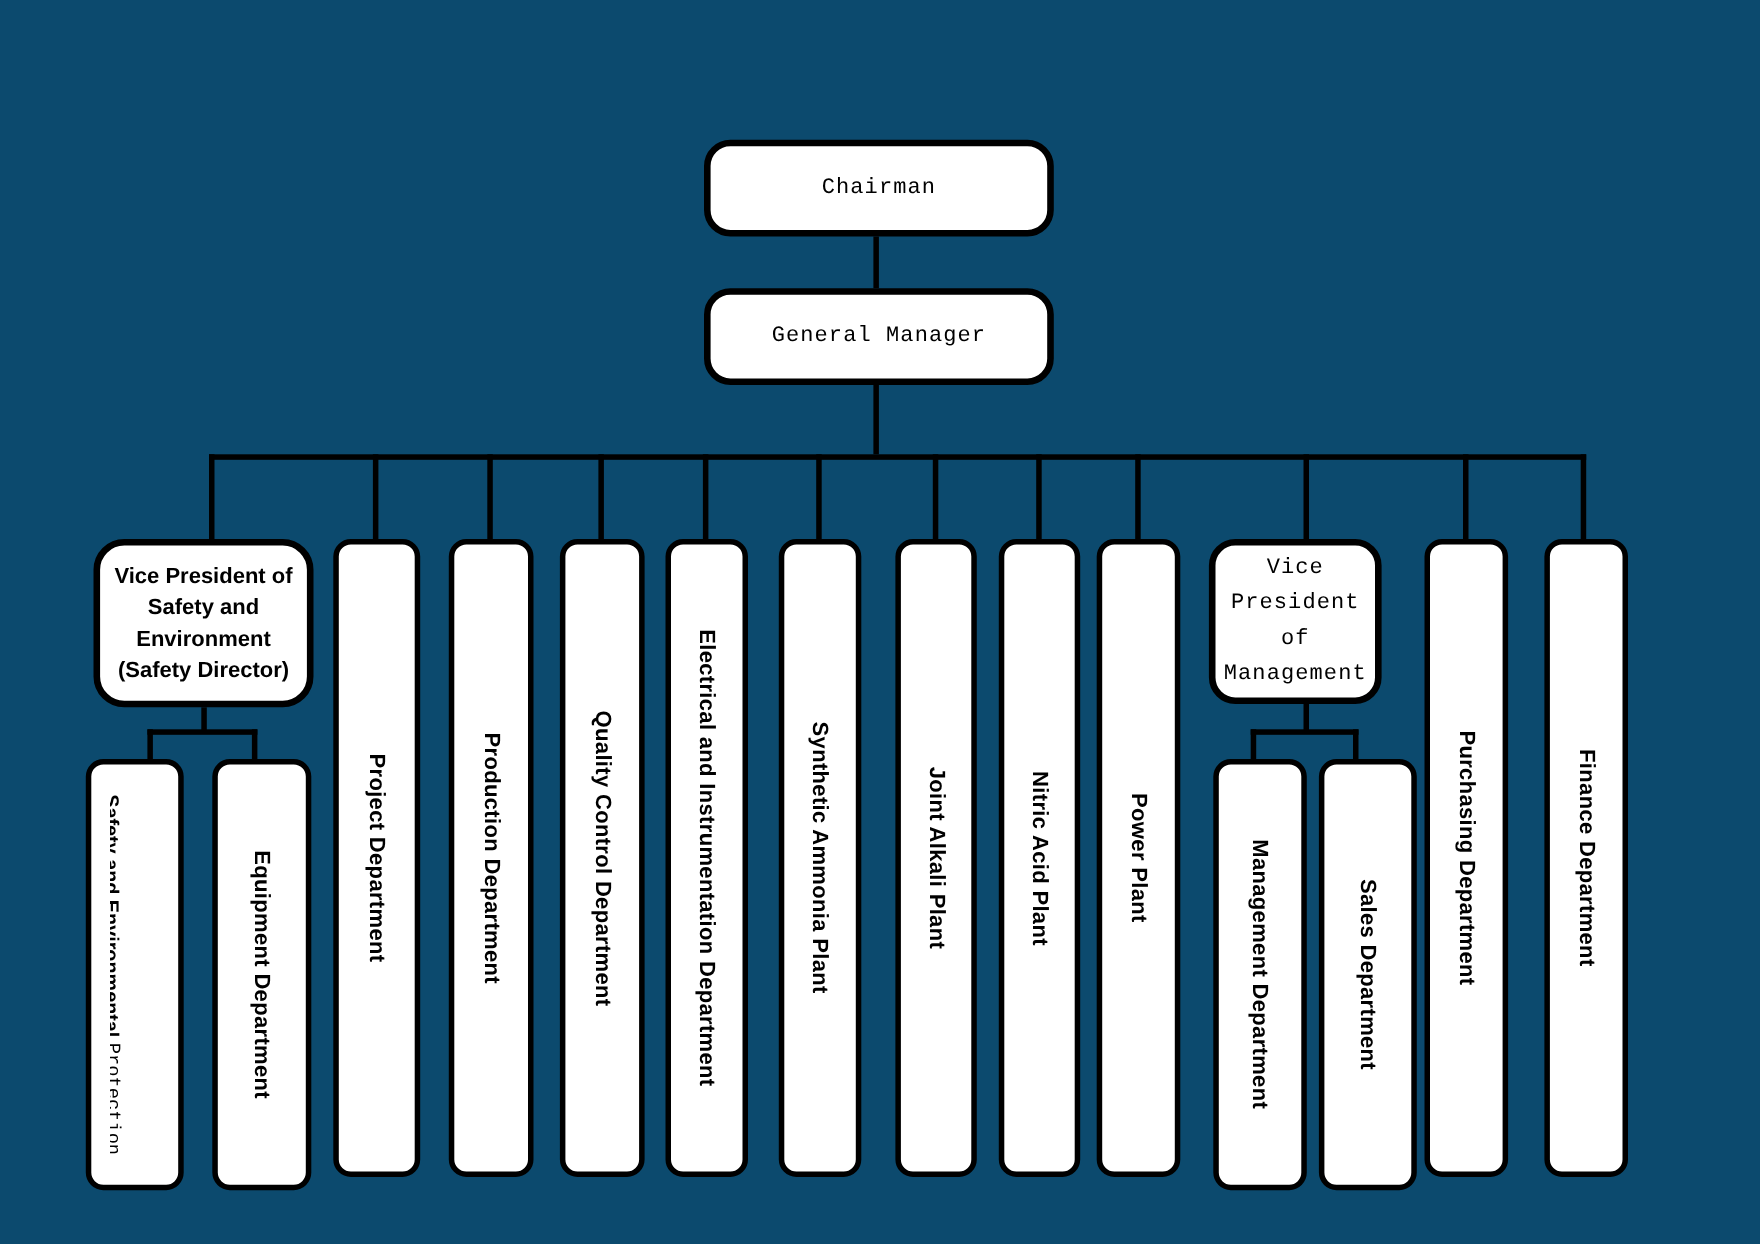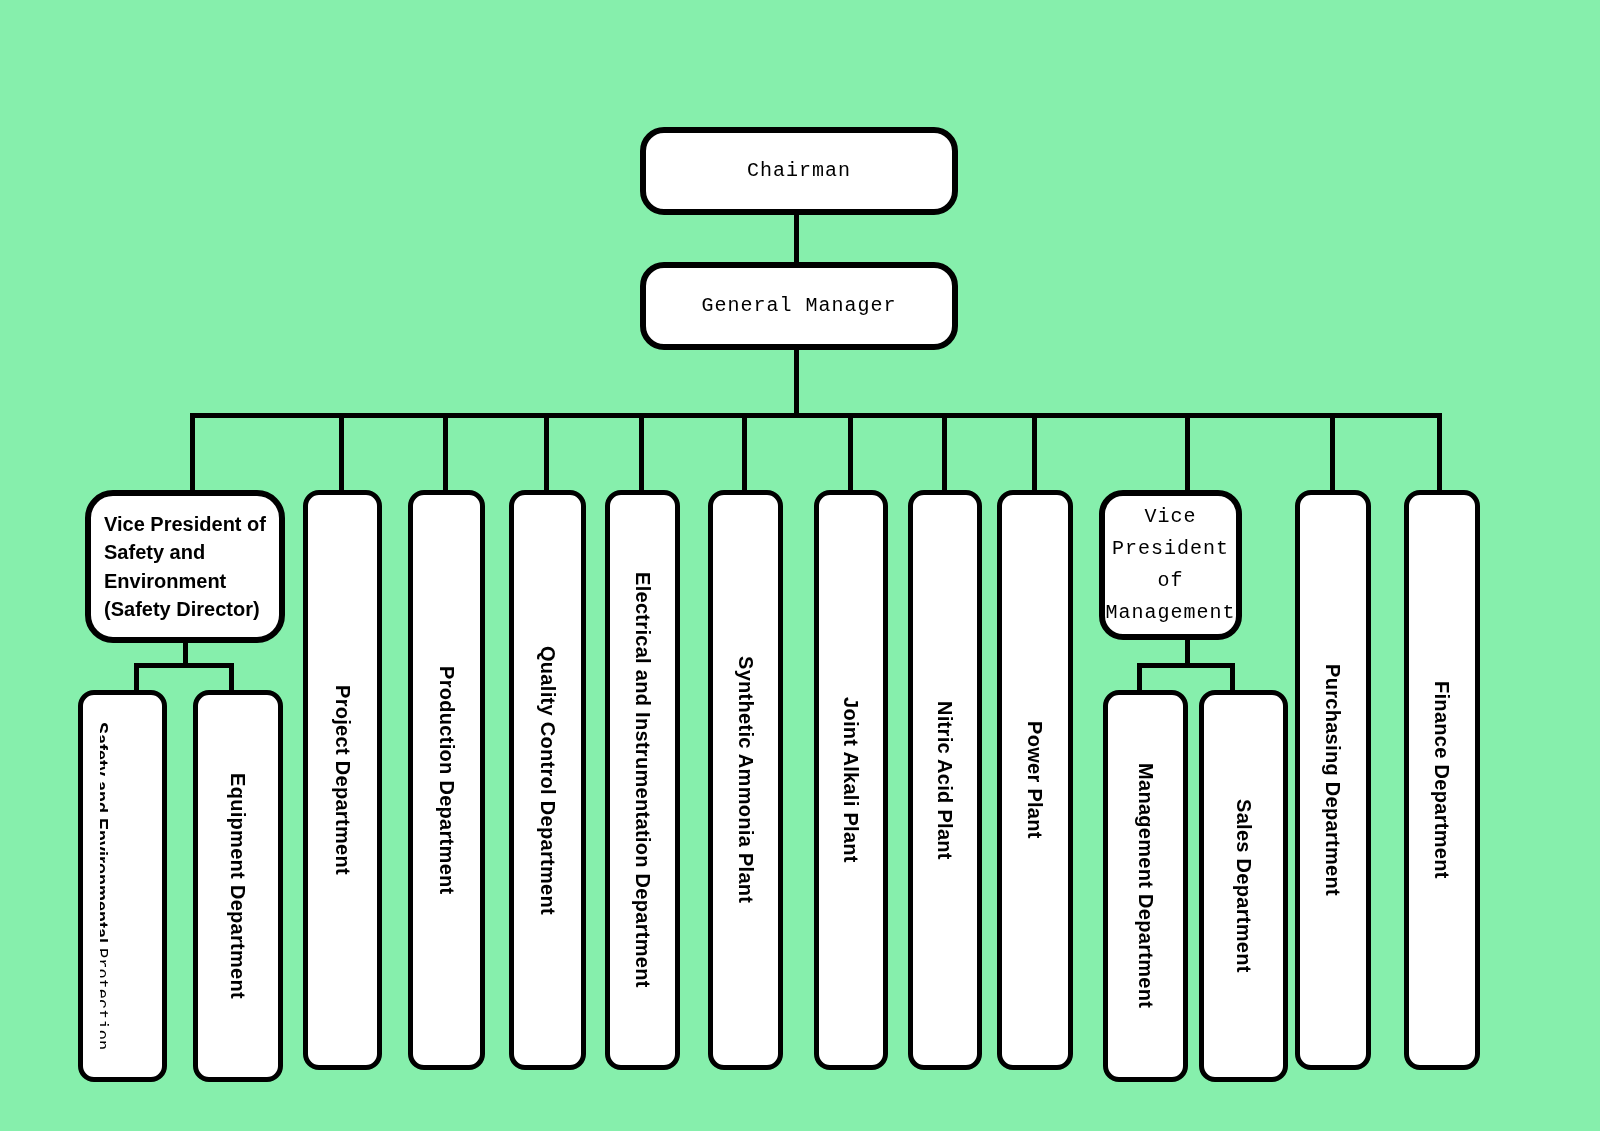--- a/index.html
+++ b/index.html
@@ -4,21 +4,21 @@
 <style>
   html, body {
     margin: 0;
     padding: 0;
     background: #ffffff;
   }
   #stage {
     position: relative;
     width: 1600px;
     height: 1131px;
-    background: #86efac;
+    background: #0c4a6e;
     overflow: hidden;
     font-family: "Liberation Sans", sans-serif;
     color: #000000;
   }
 
   
   .box {
     position: absolute;
     box-sizing: border-box;
     background: #ffffff;
@@ -42,20 +42,21 @@
     text-align: center;
     white-space: pre-line;
   }
 
   
   .vp-label {
     font-family: "Liberation Sans", sans-serif;
     font-weight: 700;
     font-size: 20px;
     line-height: 1.42;
+    text-align: center;
     white-space: pre-line;
   }
 
   
   .vlabel {
     writing-mode: vertical-rl;
     text-orientation: mixed;
     font-family: "Liberation Sans", sans-serif;
     font-weight: 700;
     font-size: 20px;
@@ -167,21 +168,21 @@
   </div>
 
   <div class="box" style="left:908px; top:490px; width:74px; height:580px;">
     <div class="vlabel">Nitric Acid Plant</div>
   </div>
 
   <div class="box" style="left:997px; top:490px; width:76px; height:580px;">
     <div class="vlabel">Power Plant</div>
   </div>
 
-  <div class="box big" style="left:1099px; top:490px; width:143px; height:150px;">
+  <div class="box big" style="left:1099px; top:490px; width:157px; height:150px;">
     <div class="hlabel">Vice
 President of
 Management</div>
   </div>
 
   <div class="box" style="left:1295px; top:490px; width:76px; height:580px;">
     <div class="vlabel">Purchasing Department</div>
   </div>
 
   <div class="box" style="left:1404px; top:490px; width:76px; height:580px;">

